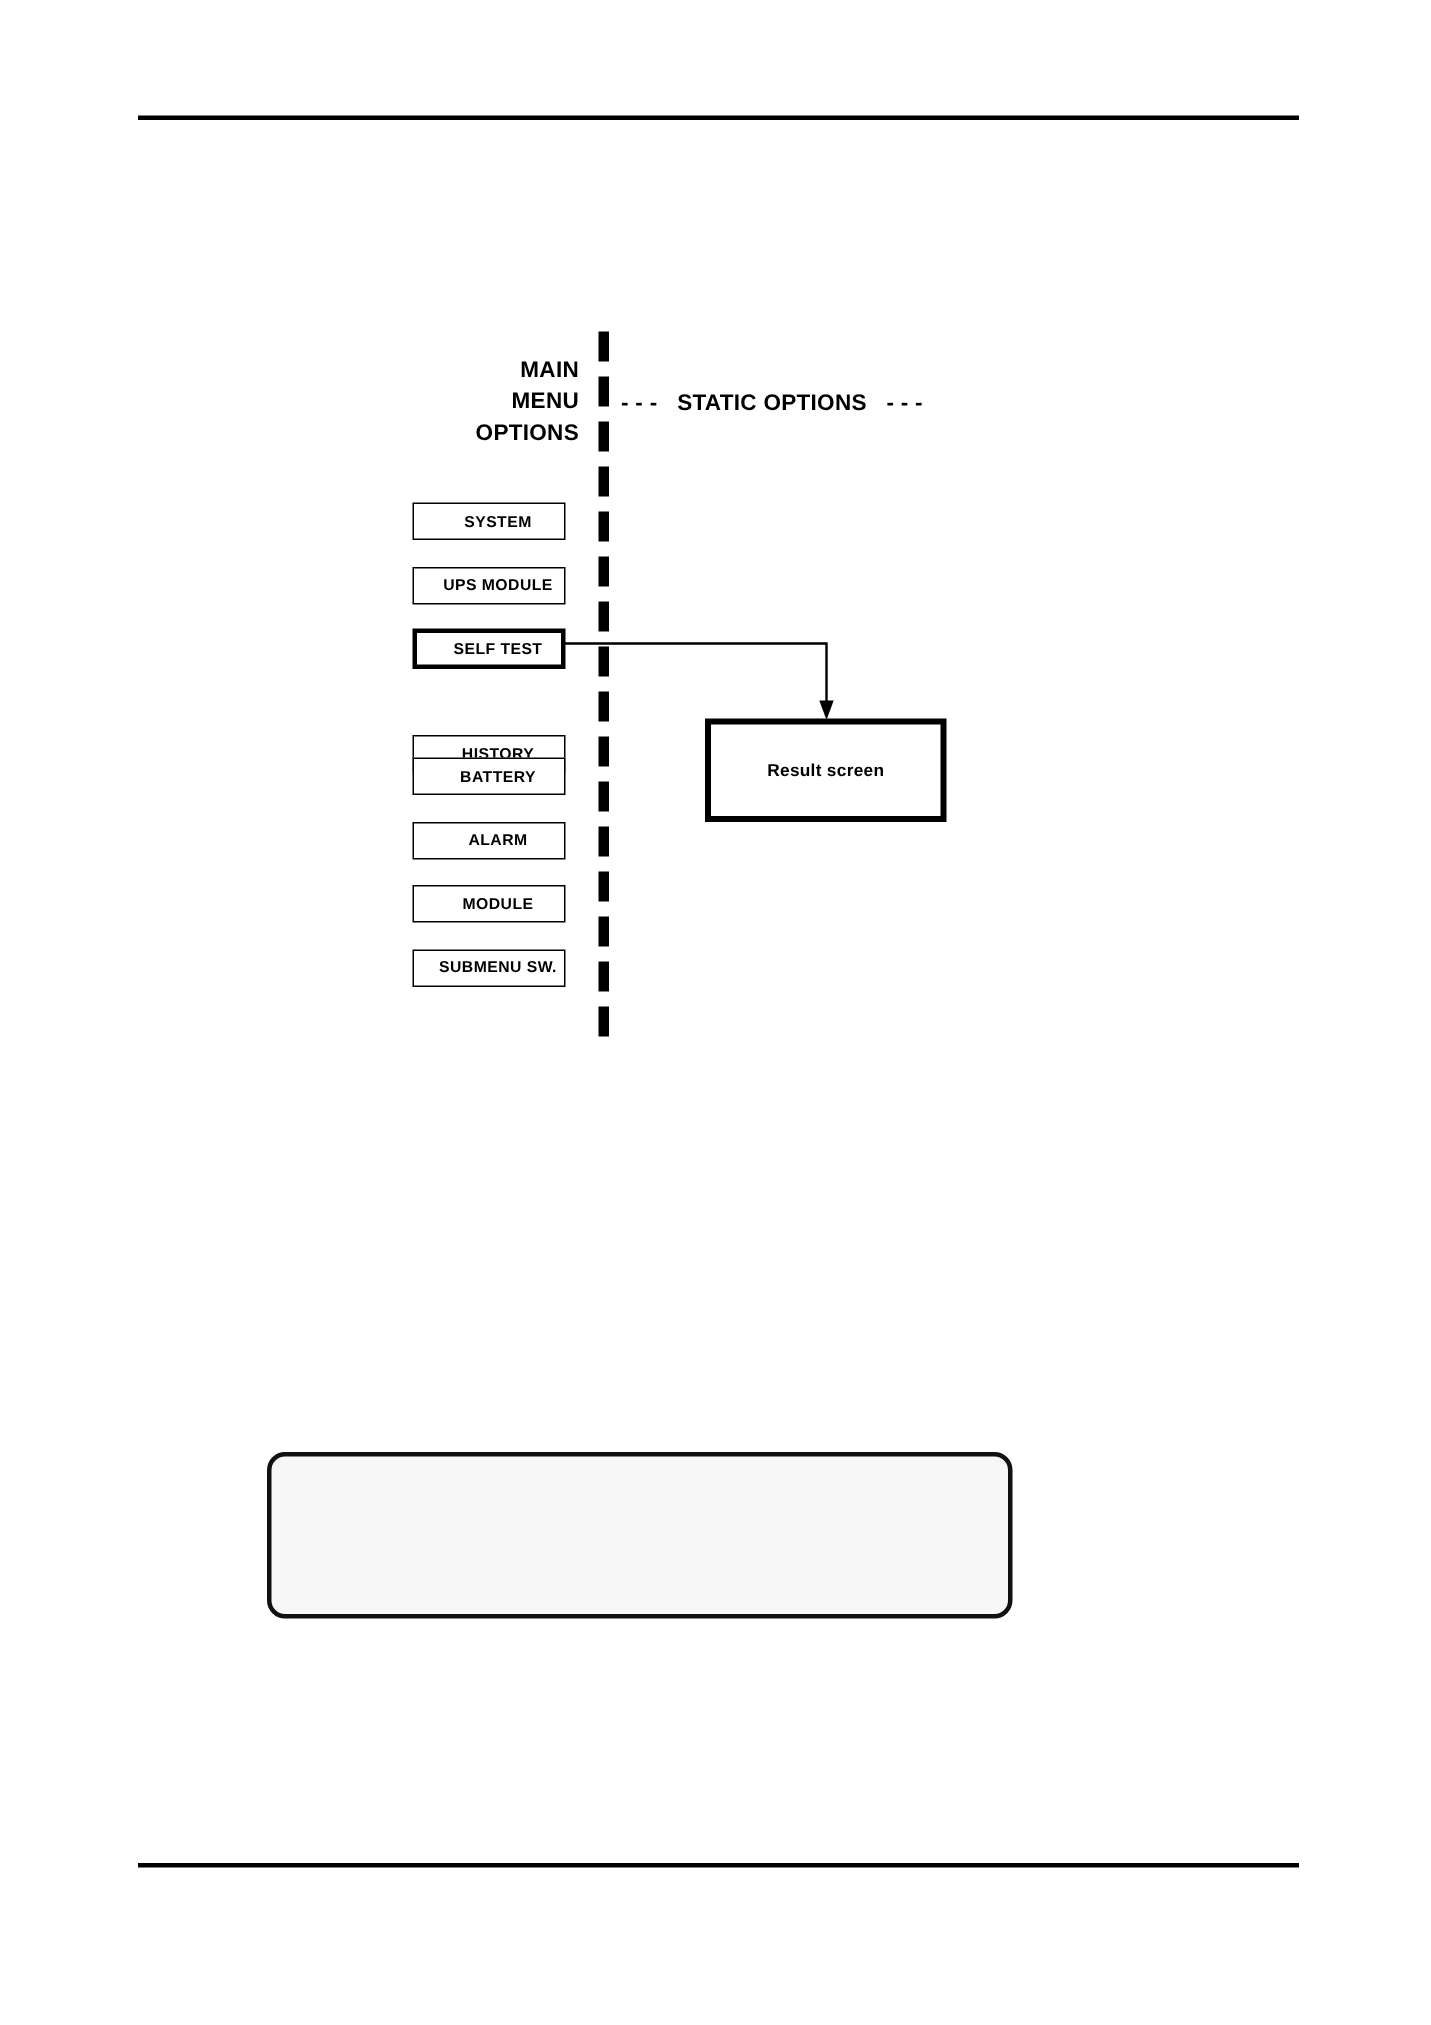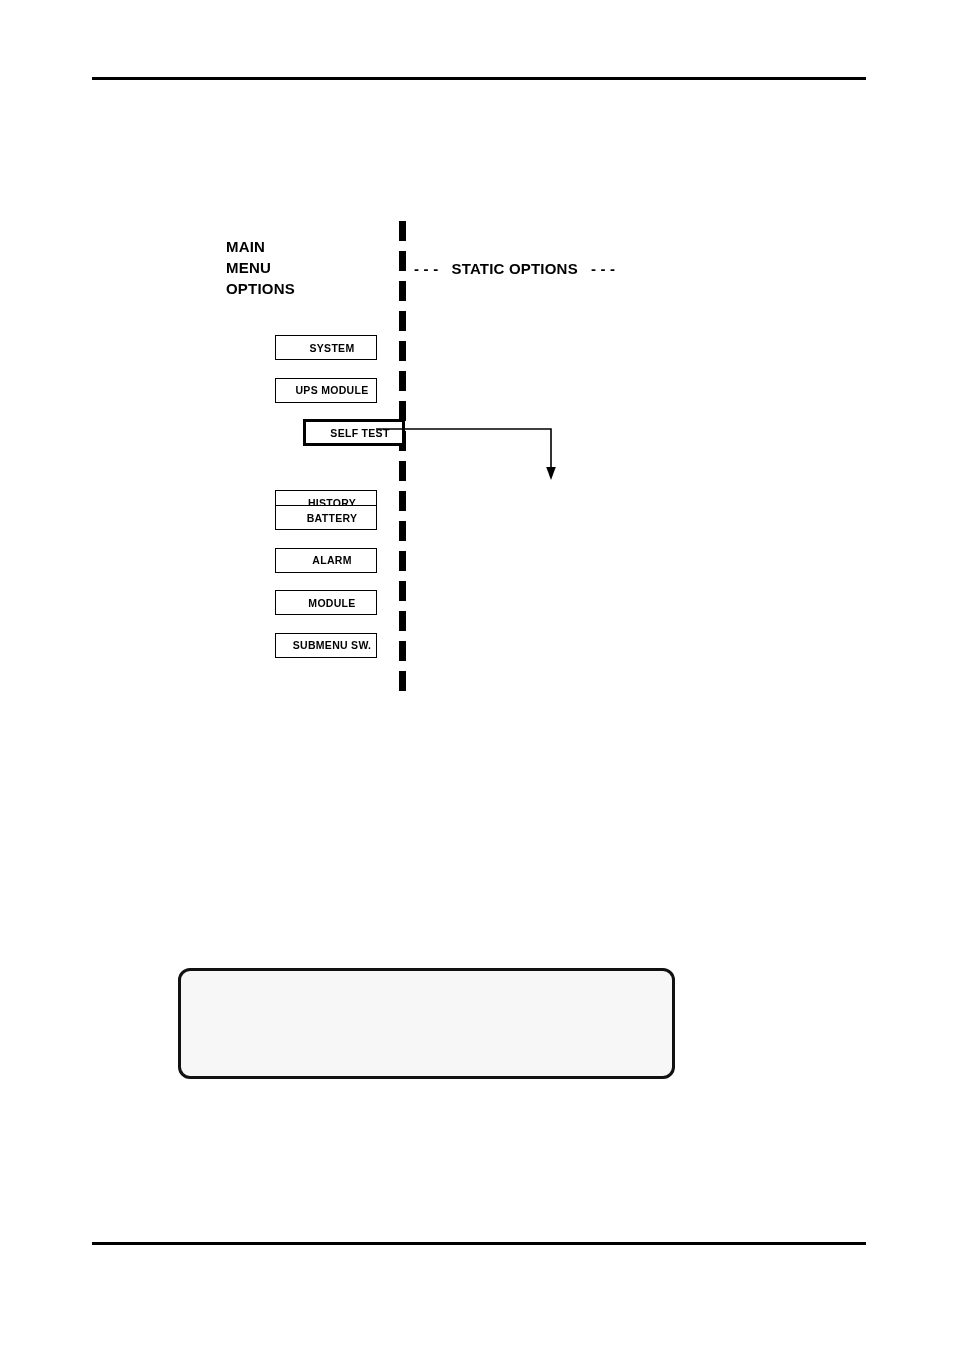--- a/index.html
+++ b/index.html
@@ -35,21 +35,21 @@
     width: 954px;
     height: 760px;
   }
 
   
   .main-menu-title {
     position: absolute;
     left: 226px;
     top: 236px;
     width: 160px;
-    text-align: left;
+    text-align: right;
     font-size: 15px;
     font-weight: bold;
     line-height: 21px;
     letter-spacing: 0.2px;
     white-space: pre;
   }
   .submenu-title {
     position: absolute;
     left: 414px;
     top: 260px;
@@ -89,21 +89,20 @@
     justify-content: center;
     font-size: 10.5px;
     font-weight: bold;
     letter-spacing: 0.3px;
     white-space: nowrap;
     padding-left: 12px;
   }
   .menu-box.selected {
     border-width: 3px;
     height: 27px;
-    margin-left: 28px;
   }
 
   
   #connector {
     position: absolute;
     left: 370px;
     top: 420px;
     width: 200px;
     height: 70px;
   }
@@ -207,18 +206,21 @@
       <div class="menu-box" style="top: 632.5px;">
         <span>SUBMENU SW.</span>
       </div>
     </div>
 
   <svg id="connector" viewBox="0 0 200 70" width="200" height="70">
     <path d="M 6 9 L 181 9 L 181 50" fill="none" stroke="#000000" stroke-width="1.6"></path>
     <path d="M 181 60 L 176.2 47 L 185.8 47 Z" fill="#000000"></path>
   </svg>
 
+  <div id="result-box">
+    <span class="result-label">Result screen</span>
+  </div>
 
 </div>
 
 <div id="note-box">
   <span class="note-text"></span>
 </div>
 
 </body></html>

